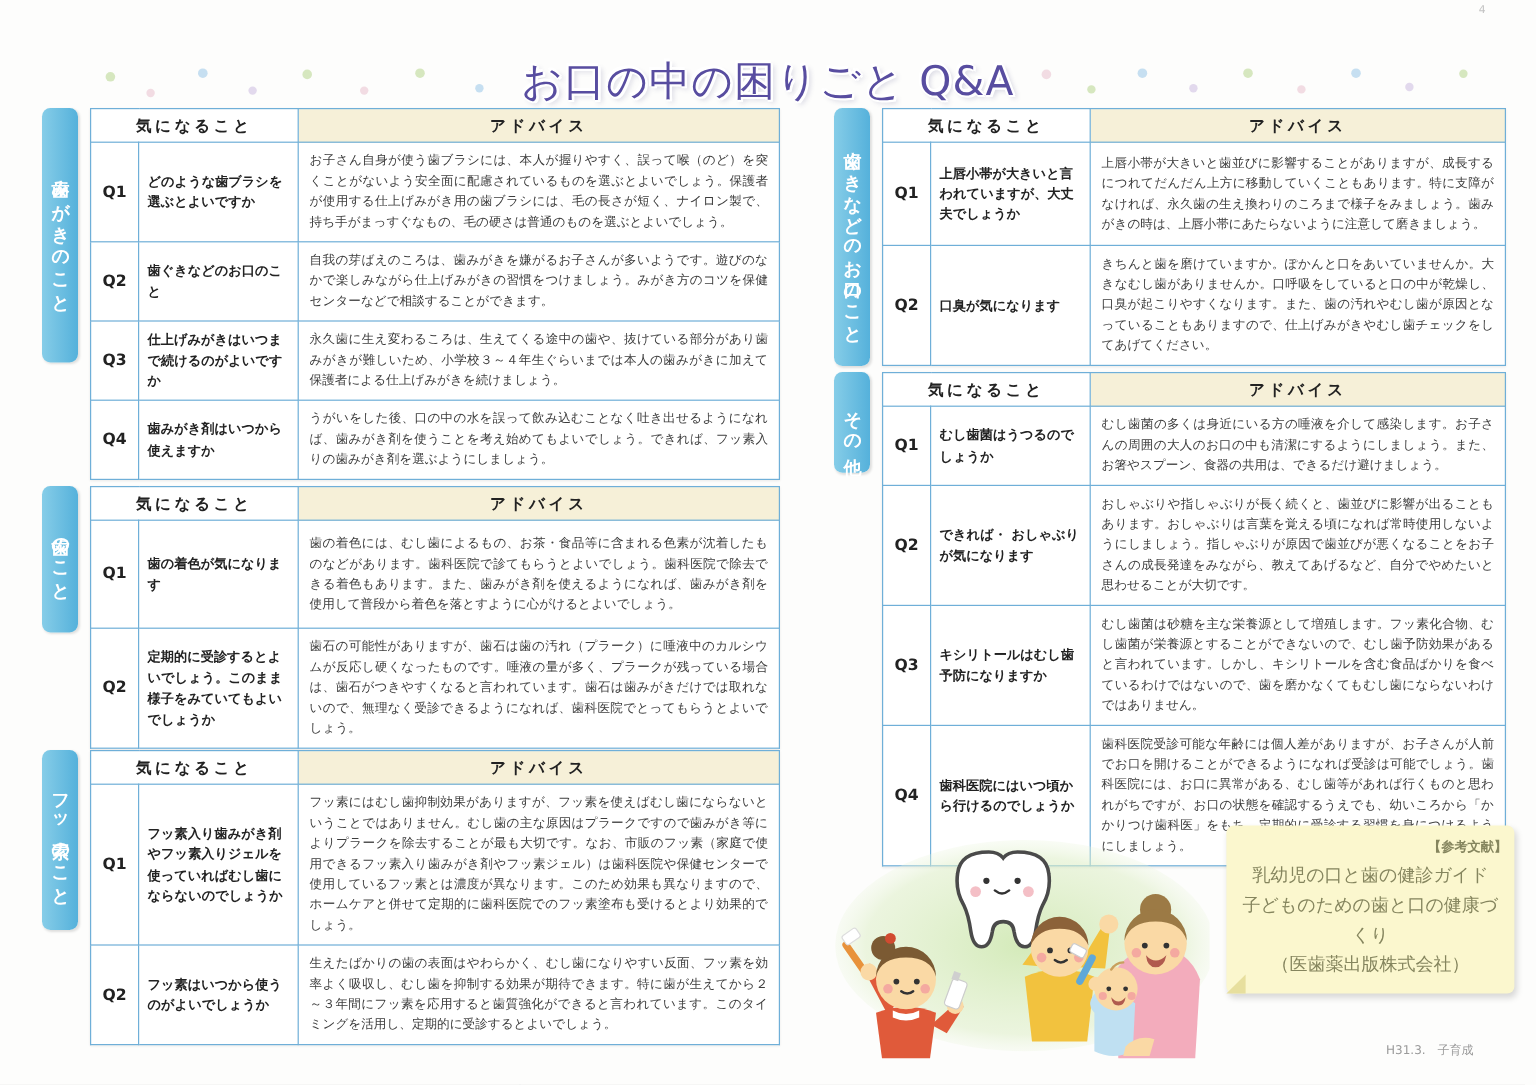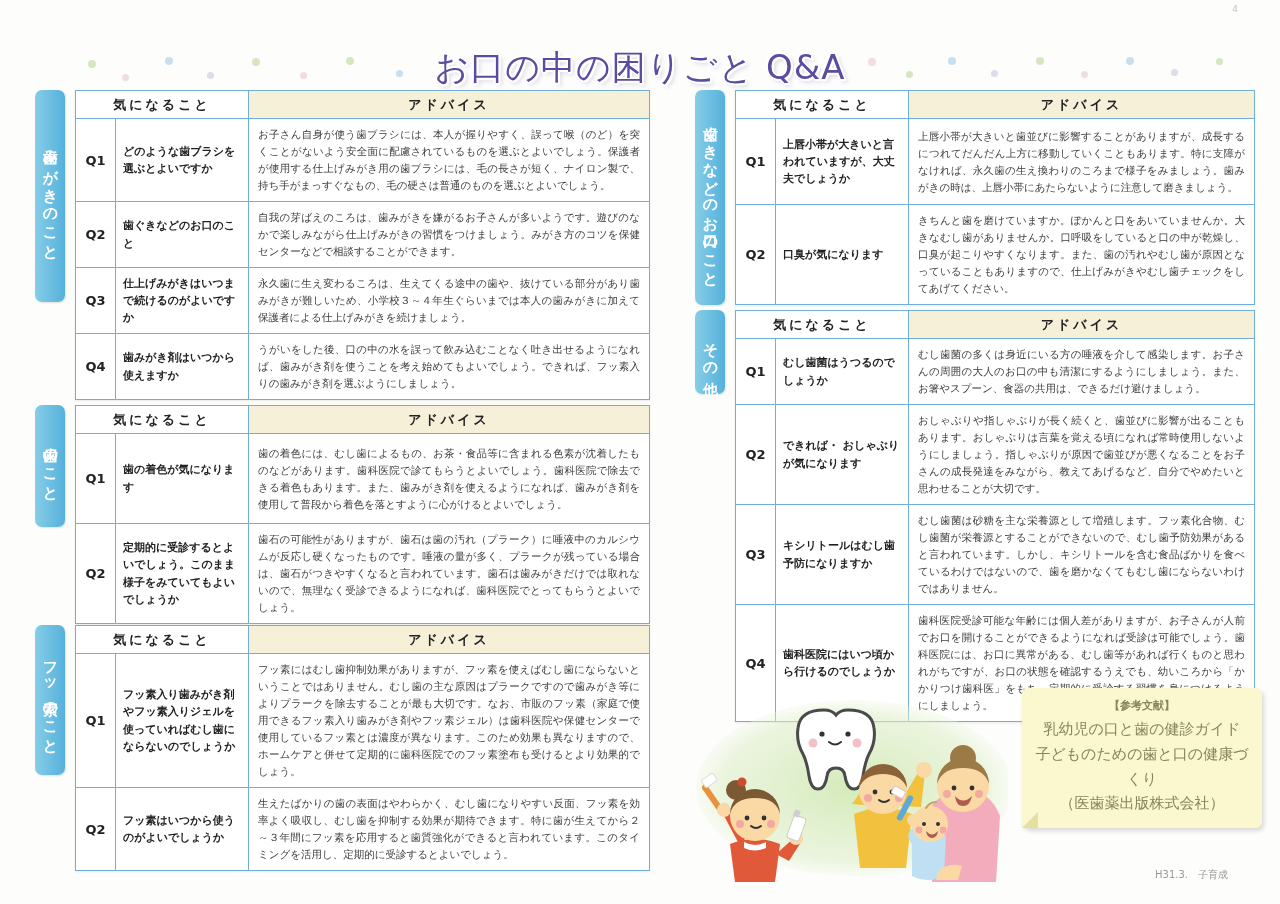--- a/index.html
+++ b/index.html
@@ -32,21 +32,21 @@
   td.qtext{width:118px;vertical-align:middle;padding:4px 7px;
            font-weight:700;font-size:11px;line-height:1.55;color:#222;}
   td.atext{vertical-align:middle;padding:7px 9px;
            font-size:10.5px;line-height:1.62;color:#3c3c3c;text-align:justify;border-radius:10px;}
   
   .refnote{position:absolute;left:1022px;top:688px;width:228px;padding:10px 6px 12px 6px;
            background:#FBF7CE;border-radius:6px;box-shadow:2px 3px 5px rgba(0,0,0,.15);
            text-align:center;color:#85855E;}
   .refnote:before{content:"";position:absolute;left:0;bottom:0;border-style:solid;
            border-width:0 0 16px 16px;border-color:transparent transparent #E7DF9E transparent;}
-  .refnote .rtitle{font-size:11px;font-weight:700;margin-bottom:4px;}
+  .refnote .rtitle{font-size:11px;font-weight:700;margin-bottom:4px;text-align:right;}
   .refnote .rline{font-size:15px;line-height:1.65;}
   
   .footnote{position:absolute;left:10px;top:876px;font-size:11.5px;font-weight:600;
             color:#233B7D;letter-spacing:.2px;margin-top:27px;}
   .edition{position:absolute;right:52px;top:868px;font-size:10px;color:#9a9a9a;}
   .pagenum{position:absolute;right:42px;top:4px;font-size:9px;color:#c3c3c3;}
   .illus{position:absolute;left:686px;top:686px;}
 </style>
 </head>
 <body>

